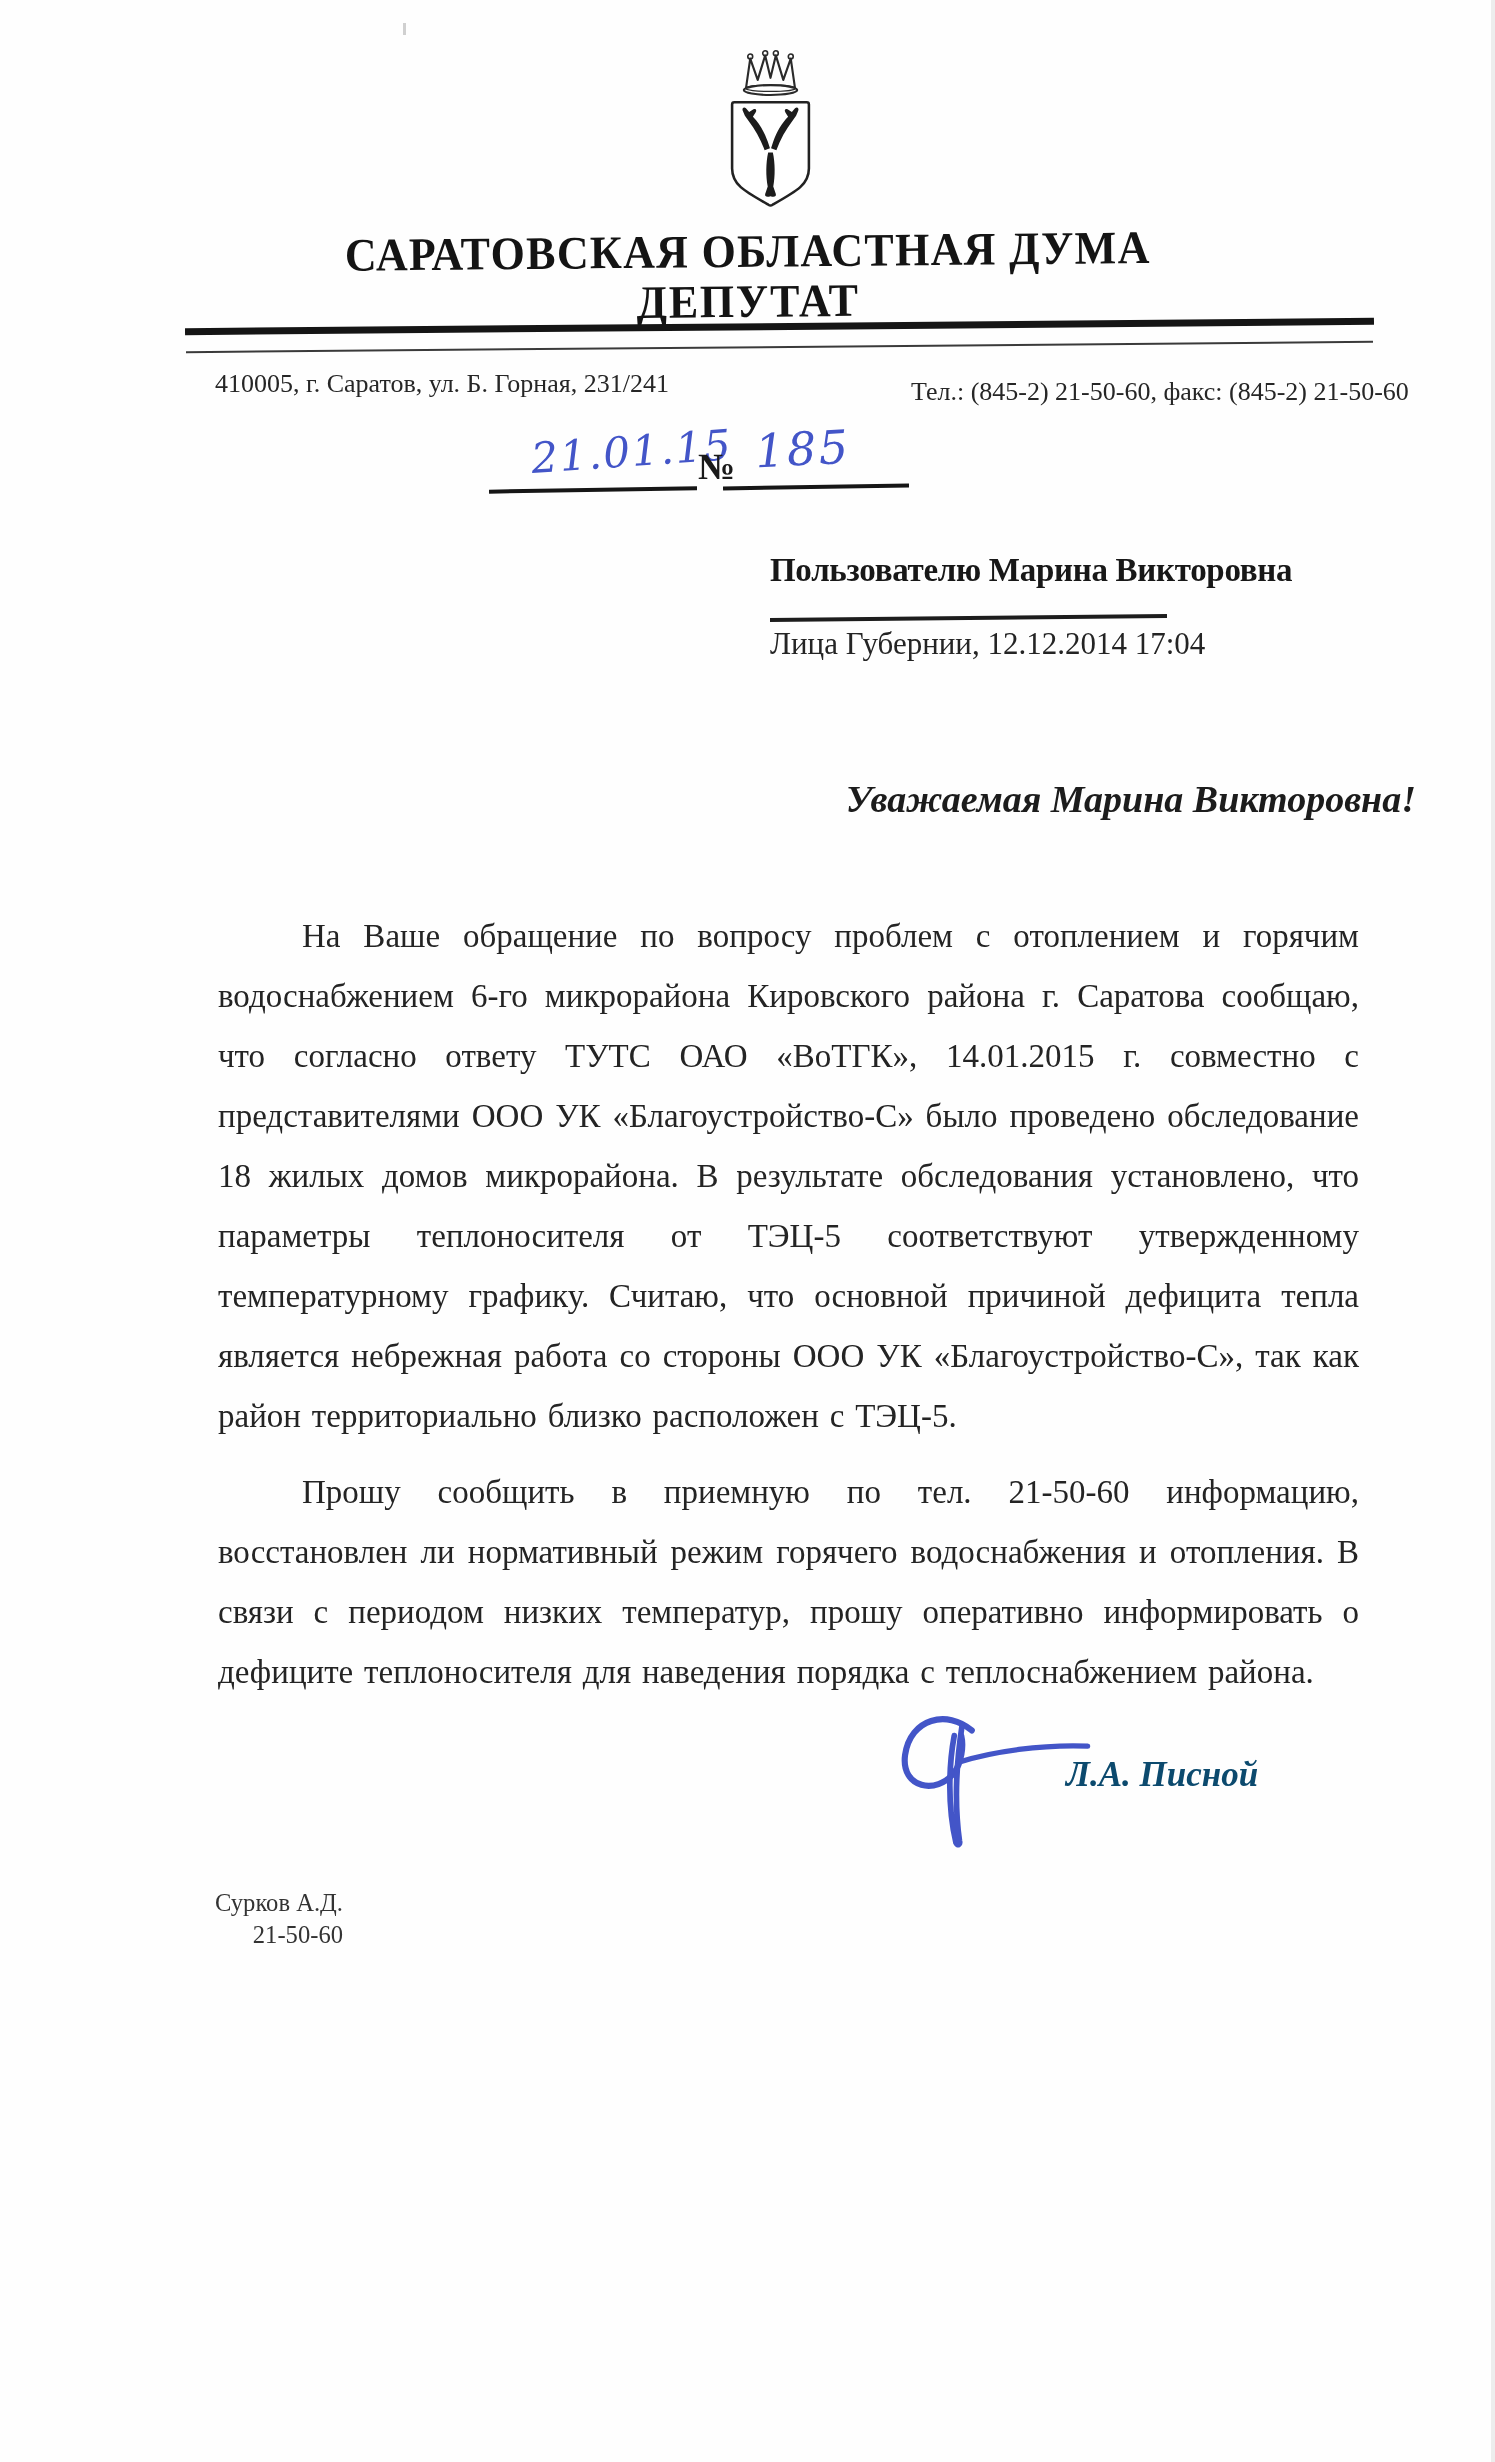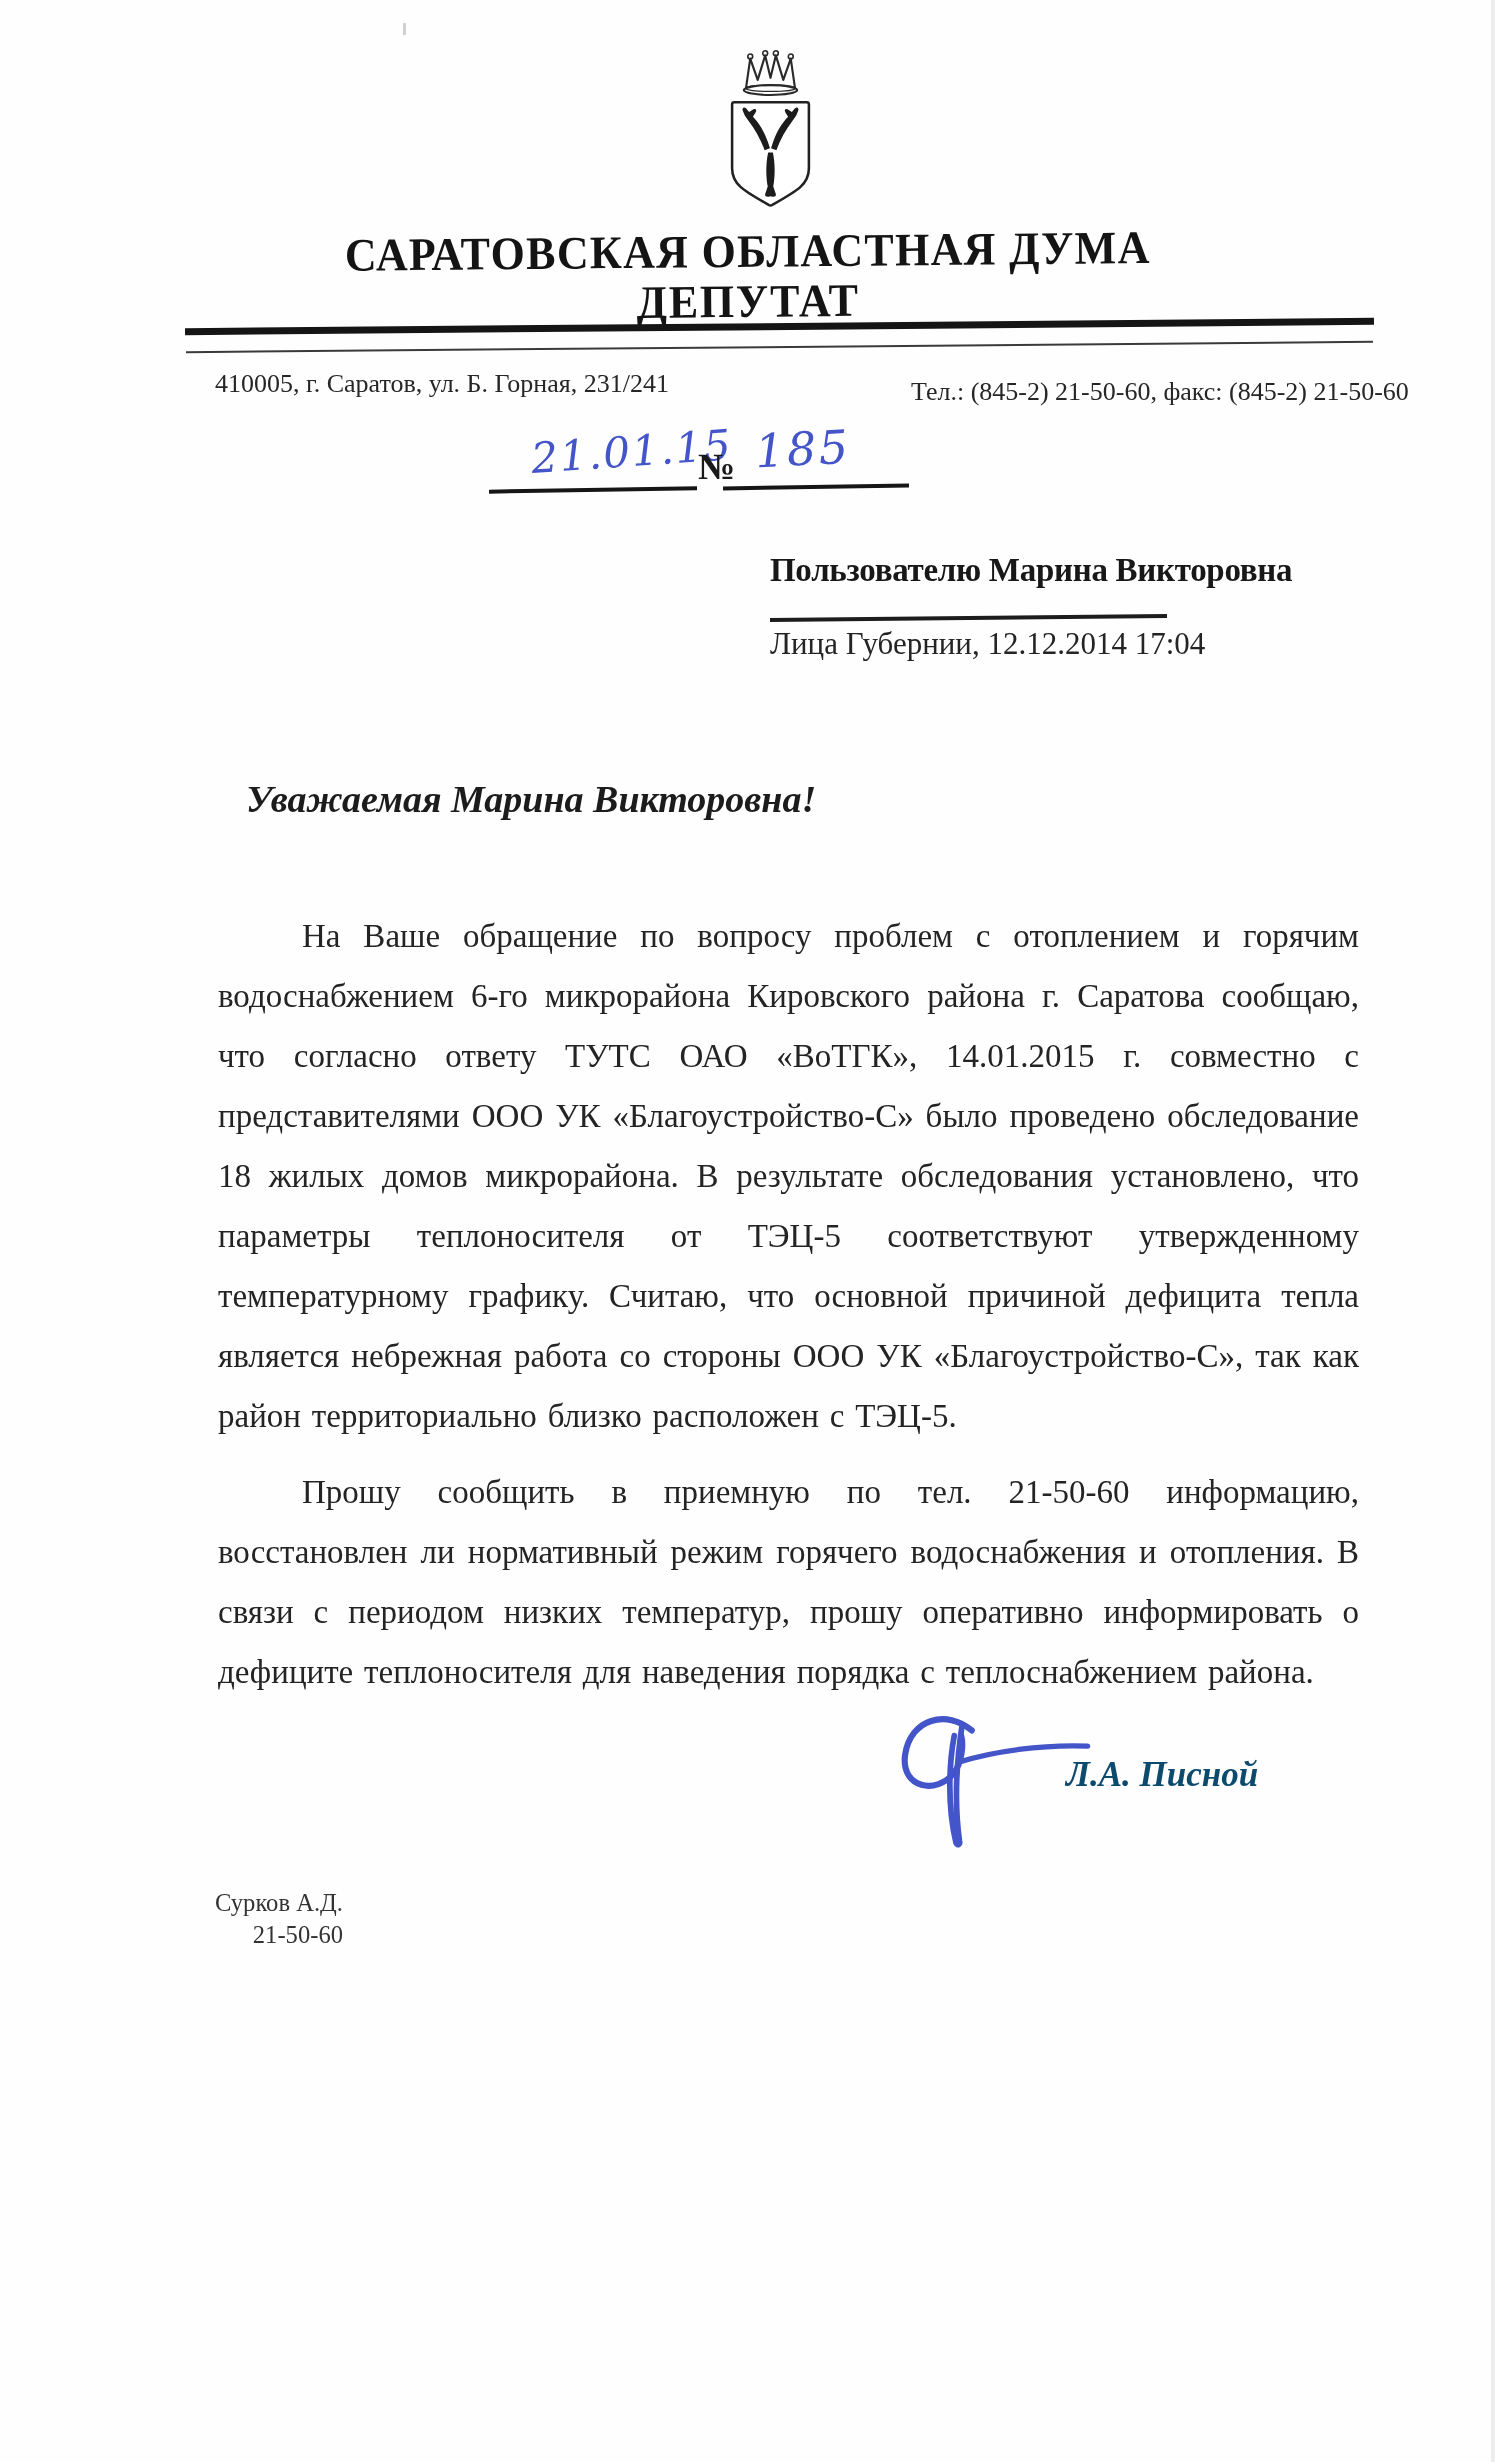--- a/index.html
+++ b/index.html
@@ -37,21 +37,21 @@
   .ref-uline1 { position:absolute; left:489px; top:488px; width:208px; height:3.5px; background:#161616; transform:rotate(-0.9deg); }
   .ref-no     { position:absolute; left:698px; top:445px; font-size:37px; font-weight:700; color:#1a1a1a; }
   .ref-uline2 { position:absolute; left:723px; top:485px; width:186px; height:3.5px; background:#161616; transform:rotate(-0.9deg); }
   .ref-num    { position:absolute; left:755px; top:422px; font-size:46px; transform:rotate(-3deg); letter-spacing:2.6px; }
 
   .rcpt-name   { position:absolute; left:770px; top:552px; font-size:33px; font-weight:700; letter-spacing:-0.3px; color:#181818; }
   .rcpt-line   { position:absolute; left:770px; top:616px; width:397px; height:4px; background:#1d1d1d; transform:rotate(-0.6deg); }
   .rcpt-source { position:absolute; left:770px; top:626px; font-size:31px; color:#242424; }
 
   .salutation {
-    position:absolute; left:246px; top:777px; width:1170px; text-align:left;
+    position:absolute; left:246px; top:777px; width:1170px; text-align:right;
     font-size:38px; font-weight:700; font-style:italic; color:#1c1c1c;
   }
 
   .body-text { position:absolute; left:202px; top:890px; width:1173px; }
   .body-text p {
     margin:16px; font-size:33px; line-height:60px; text-align:justify;
     text-indent:84px; word-spacing:2.6px; color:#242424;
   }
 
   .sig-scribble { position:absolute; left:884px; top:1711px; width:237px; height:145px; }

